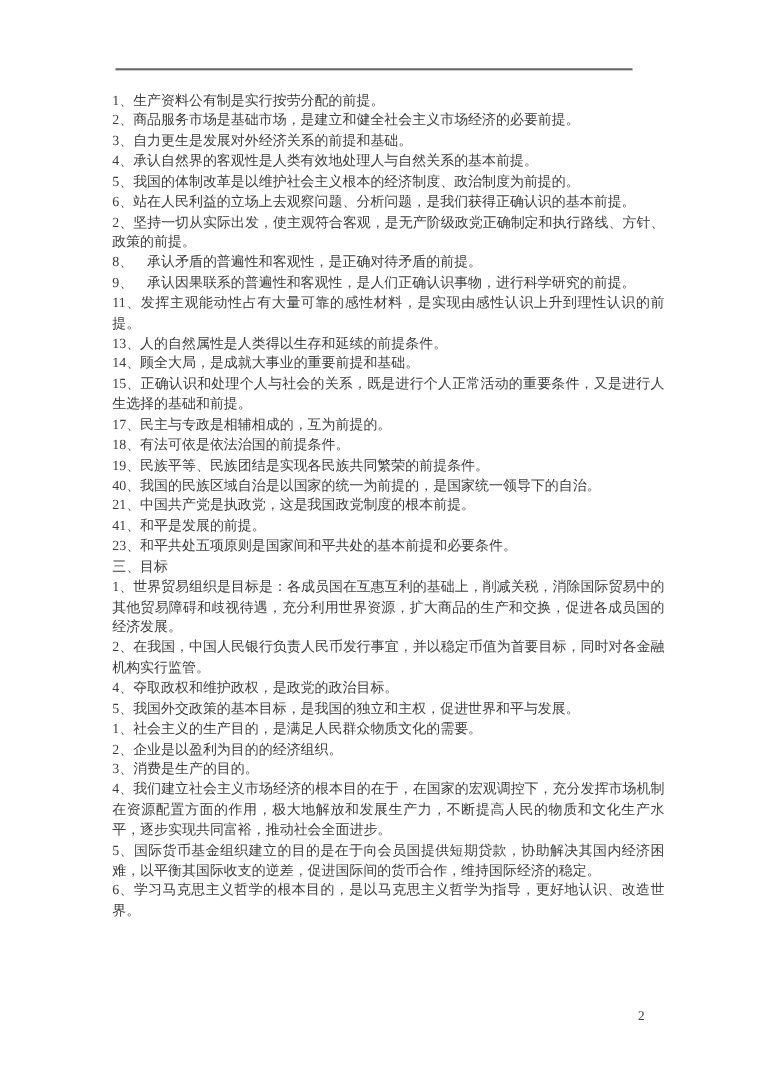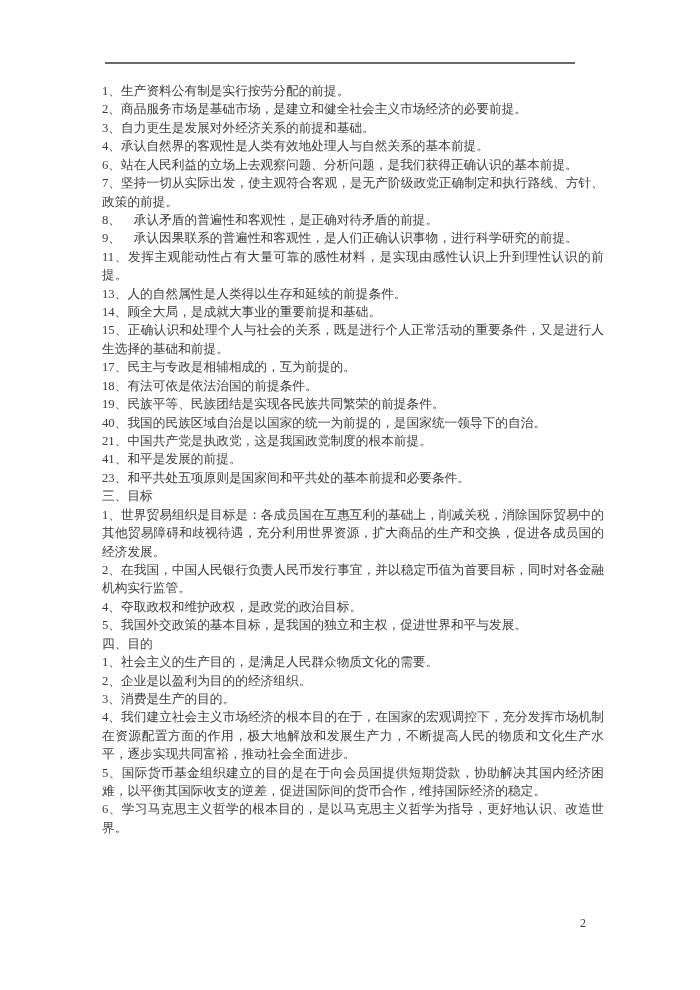--- a/index.html
+++ b/index.html
@@ -49,41 +49,41 @@
 </head>
 <body style="background: rgb(255, 255, 255);">
 
 <div class="header-rule" style="background: rgb(107, 107, 107);"></div>
 
 <div class="content" style="color: rgb(61, 61, 61);">
     <p>1、生产资料公有制是实行按劳分配的前提。</p>
     <p>2、商品服务市场是基础市场，是建立和健全社会主义市场经济的必要前提。</p>
     <p>3、自力更生是发展对外经济关系的前提和基础。</p>
     <p>4、承认自然界的客观性是人类有效地处理人与自然关系的基本前提。</p>
+    <p>5、我国的体制改革是以维护社会主义根本的经济制度、政治制度为前提的。</p>
     <p>6、站在人民利益的立场上去观察问题、分析问题，是我们获得正确认识的基本前提。</p>
-    <p>7、坚持一切从实际出发，使主观符合客观，是无产阶级政党正确制定和执行路线、方针、政策的前提。</p>
+    <p>2、坚持一切从实际出发，使主观符合客观，是无产阶级政党正确制定和执行路线、方针、政策的前提。</p>
     <p>8、　承认矛盾的普遍性和客观性，是正确对待矛盾的前提。</p>
     <p>9、　承认因果联系的普遍性和客观性，是人们正确认识事物，进行科学研究的前提。</p>
     <p>11、发挥主观能动性占有大量可靠的感性材料，是实现由感性认识上升到理性认识的前提。</p>
     <p>13、人的自然属性是人类得以生存和延续的前提条件。</p>
     <p>14、顾全大局，是成就大事业的重要前提和基础。</p>
     <p>15、正确认识和处理个人与社会的关系，既是进行个人正常活动的重要条件，又是进行人生选择的基础和前提。</p>
     <p>17、民主与专政是相辅相成的，互为前提的。</p>
     <p>18、有法可依是依法治国的前提条件。</p>
     <p>19、民族平等、民族团结是实现各民族共同繁荣的前提条件。</p>
     <p>40、我国的民族区域自治是以国家的统一为前提的，是国家统一领导下的自治。</p>
     <p>21、中国共产党是执政党，这是我国政党制度的根本前提。</p>
     <p>41、和平是发展的前提。</p>
     <p>23、和平共处五项原则是国家间和平共处的基本前提和必要条件。</p>
     <p>三、目标</p>
     <p>1、世界贸易组织是目标是：各成员国在互惠互利的基础上，削减关税，消除国际贸易中的其他贸易障碍和歧视待遇，充分利用世界资源，扩大商品的生产和交换，促进各成员国的经济发展。</p>
     <p>2、在我国，中国人民银行负责人民币发行事宜，并以稳定币值为首要目标，同时对各金融机构实行监管。</p>
     <p>4、夺取政权和维护政权，是政党的政治目标。</p>
     <p>5、我国外交政策的基本目标，是我国的独立和主权，促进世界和平与发展。</p>
-    <p>四、目的</p>
     <p>1、社会主义的生产目的，是满足人民群众物质文化的需要。</p>
     <p>2、企业是以盈利为目的的经济组织。</p>
     <p>3、消费是生产的目的。</p>
     <p>4、我们建立社会主义市场经济的根本目的在于，在国家的宏观调控下，充分发挥市场机制在资源配置方面的作用，极大地解放和发展生产力，不断提高人民的物质和文化生产水平，逐步实现共同富裕，推动社会全面进步。</p>
     <p>5、国际货币基金组织建立的目的是在于向会员国提供短期贷款，协助解决其国内经济困难，以平衡其国际收支的逆差，促进国际间的货币合作，维持国际经济的稳定。</p>
     <p>6、学习马克思主义哲学的根本目的，是以马克思主义哲学为指导，更好地认识、改造世界。</p>
   </div>
 
 <div class="page-number" style="color: rgb(61, 61, 61);">2</div>
 

